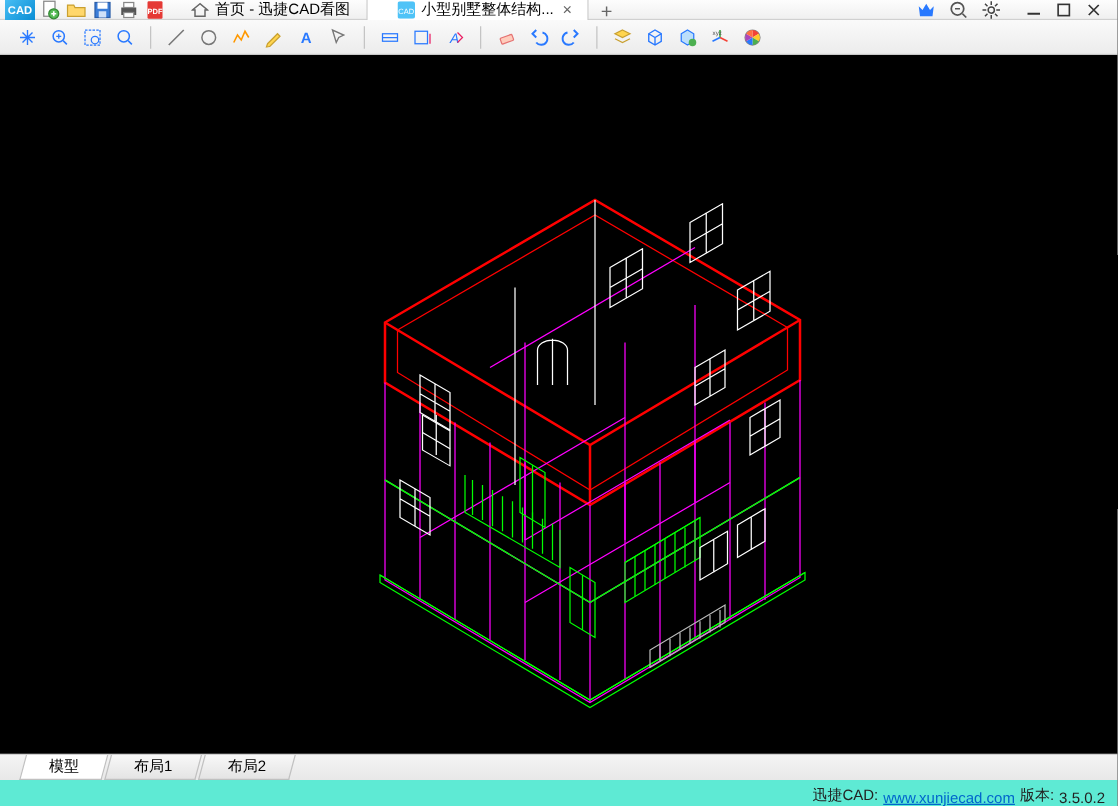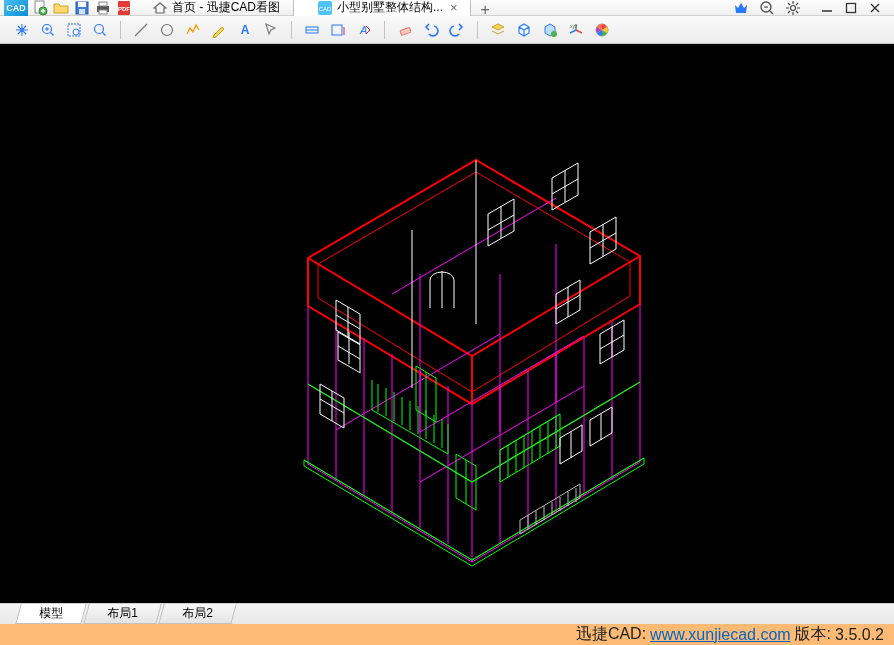--- a/index.html
+++ b/index.html
@@ -29,21 +29,21 @@
 
 .canvas { flex: 1; background: #000; position: relative; overflow: hidden; }
 
 
 .bottom-tabs { height: 21px; background: linear-gradient(#f4f4f4, #e8e8e8); display: flex; align-items: flex-end; border-top: 1px solid #d0d0d0; padding-left: 18px; }
 .btab { height: 20px; padding: 0 20px; font-size: 12px; border: 1px solid #c0c0c0; border-top: none; background: linear-gradient(#f8f8f8,#e4e4e4); display: flex; align-items: center; cursor: pointer; transform: skewX(-15deg); margin-right: 2px; }
 .btab.active { background: #fff; font-weight: 500; }
 .btab span { transform: skewX(15deg); display: inline-block; }
 
 
-.statusbar { height: 21px; background: #fdba74; display: flex; align-items: center; justify-content: flex-end; padding: 0 10px; font-size: 16px; gap: 4px; color: #222; }
+.statusbar { height: 21px; background: #5eead4; display: flex; align-items: flex-end; justify-content: flex-end; padding: 0 10px; font-size: 12px; gap: 4px; color: #222; }
 .statusbar a { color: #0066cc; }
 </style>
 </head>
 <body>
 
 <div class="titlebar">
   <div class="app-icon">CAD</div>
 
   <div class="tb-btn">
       <svg width="16" height="16">

